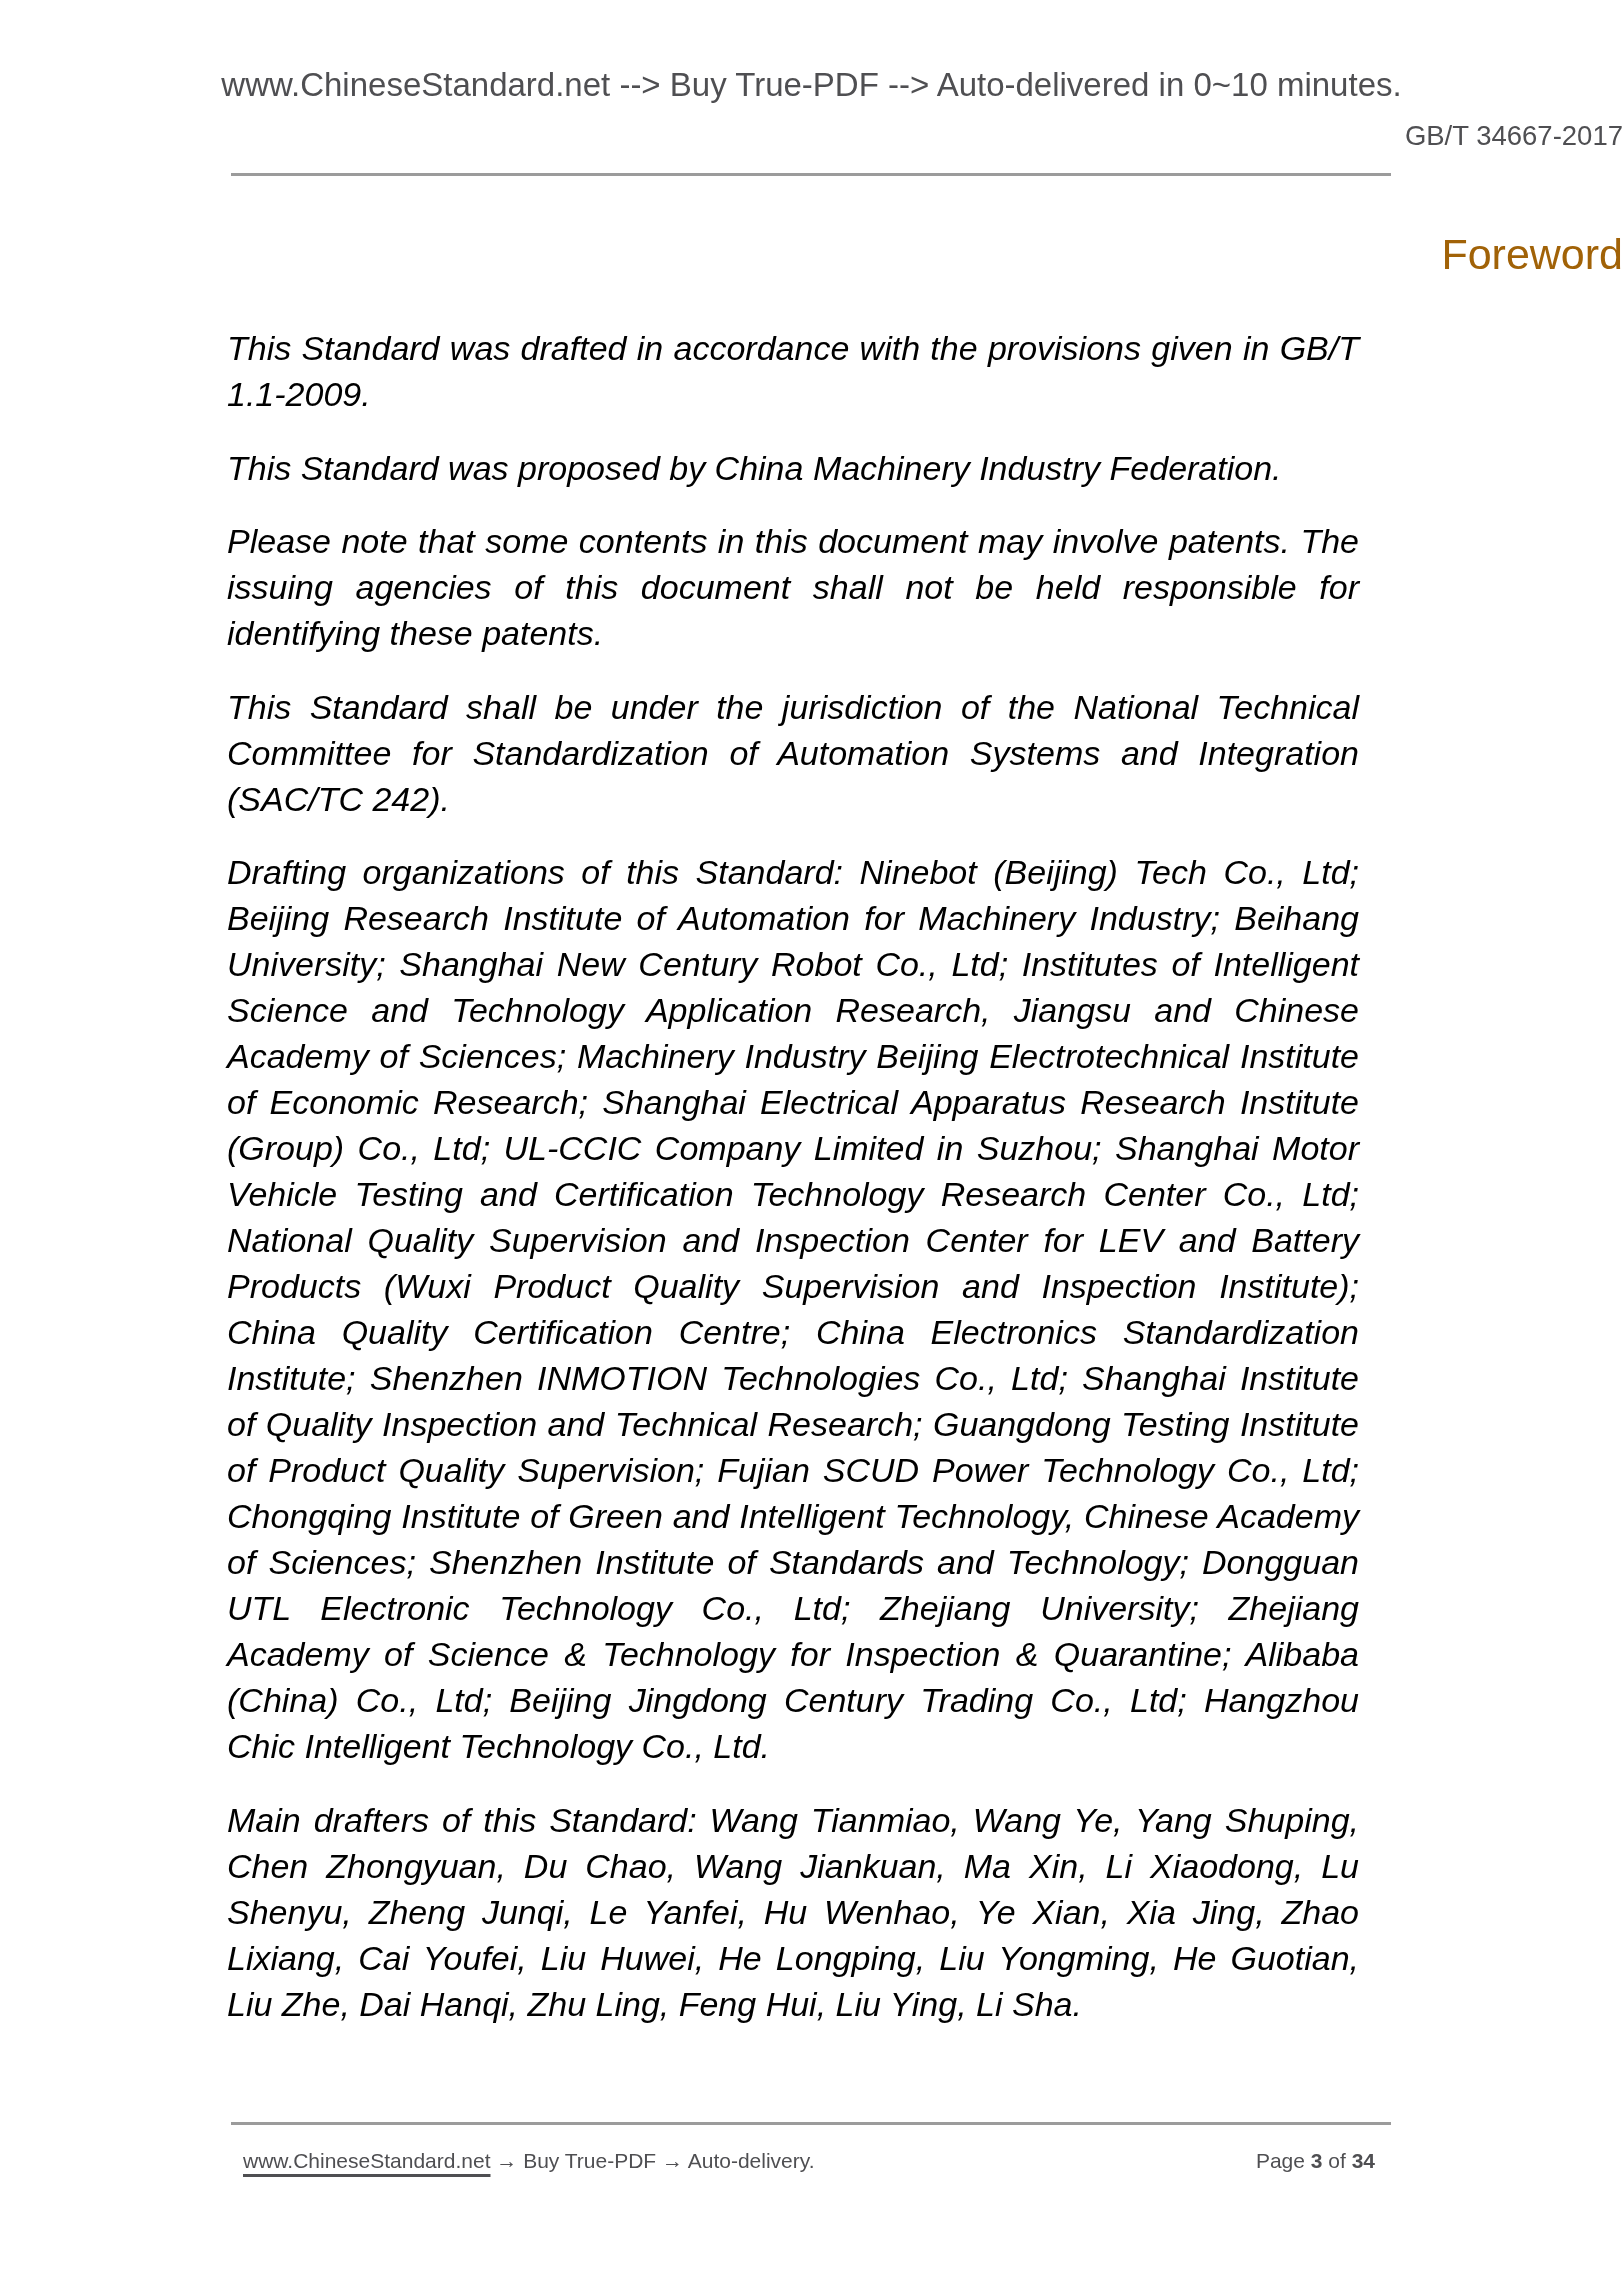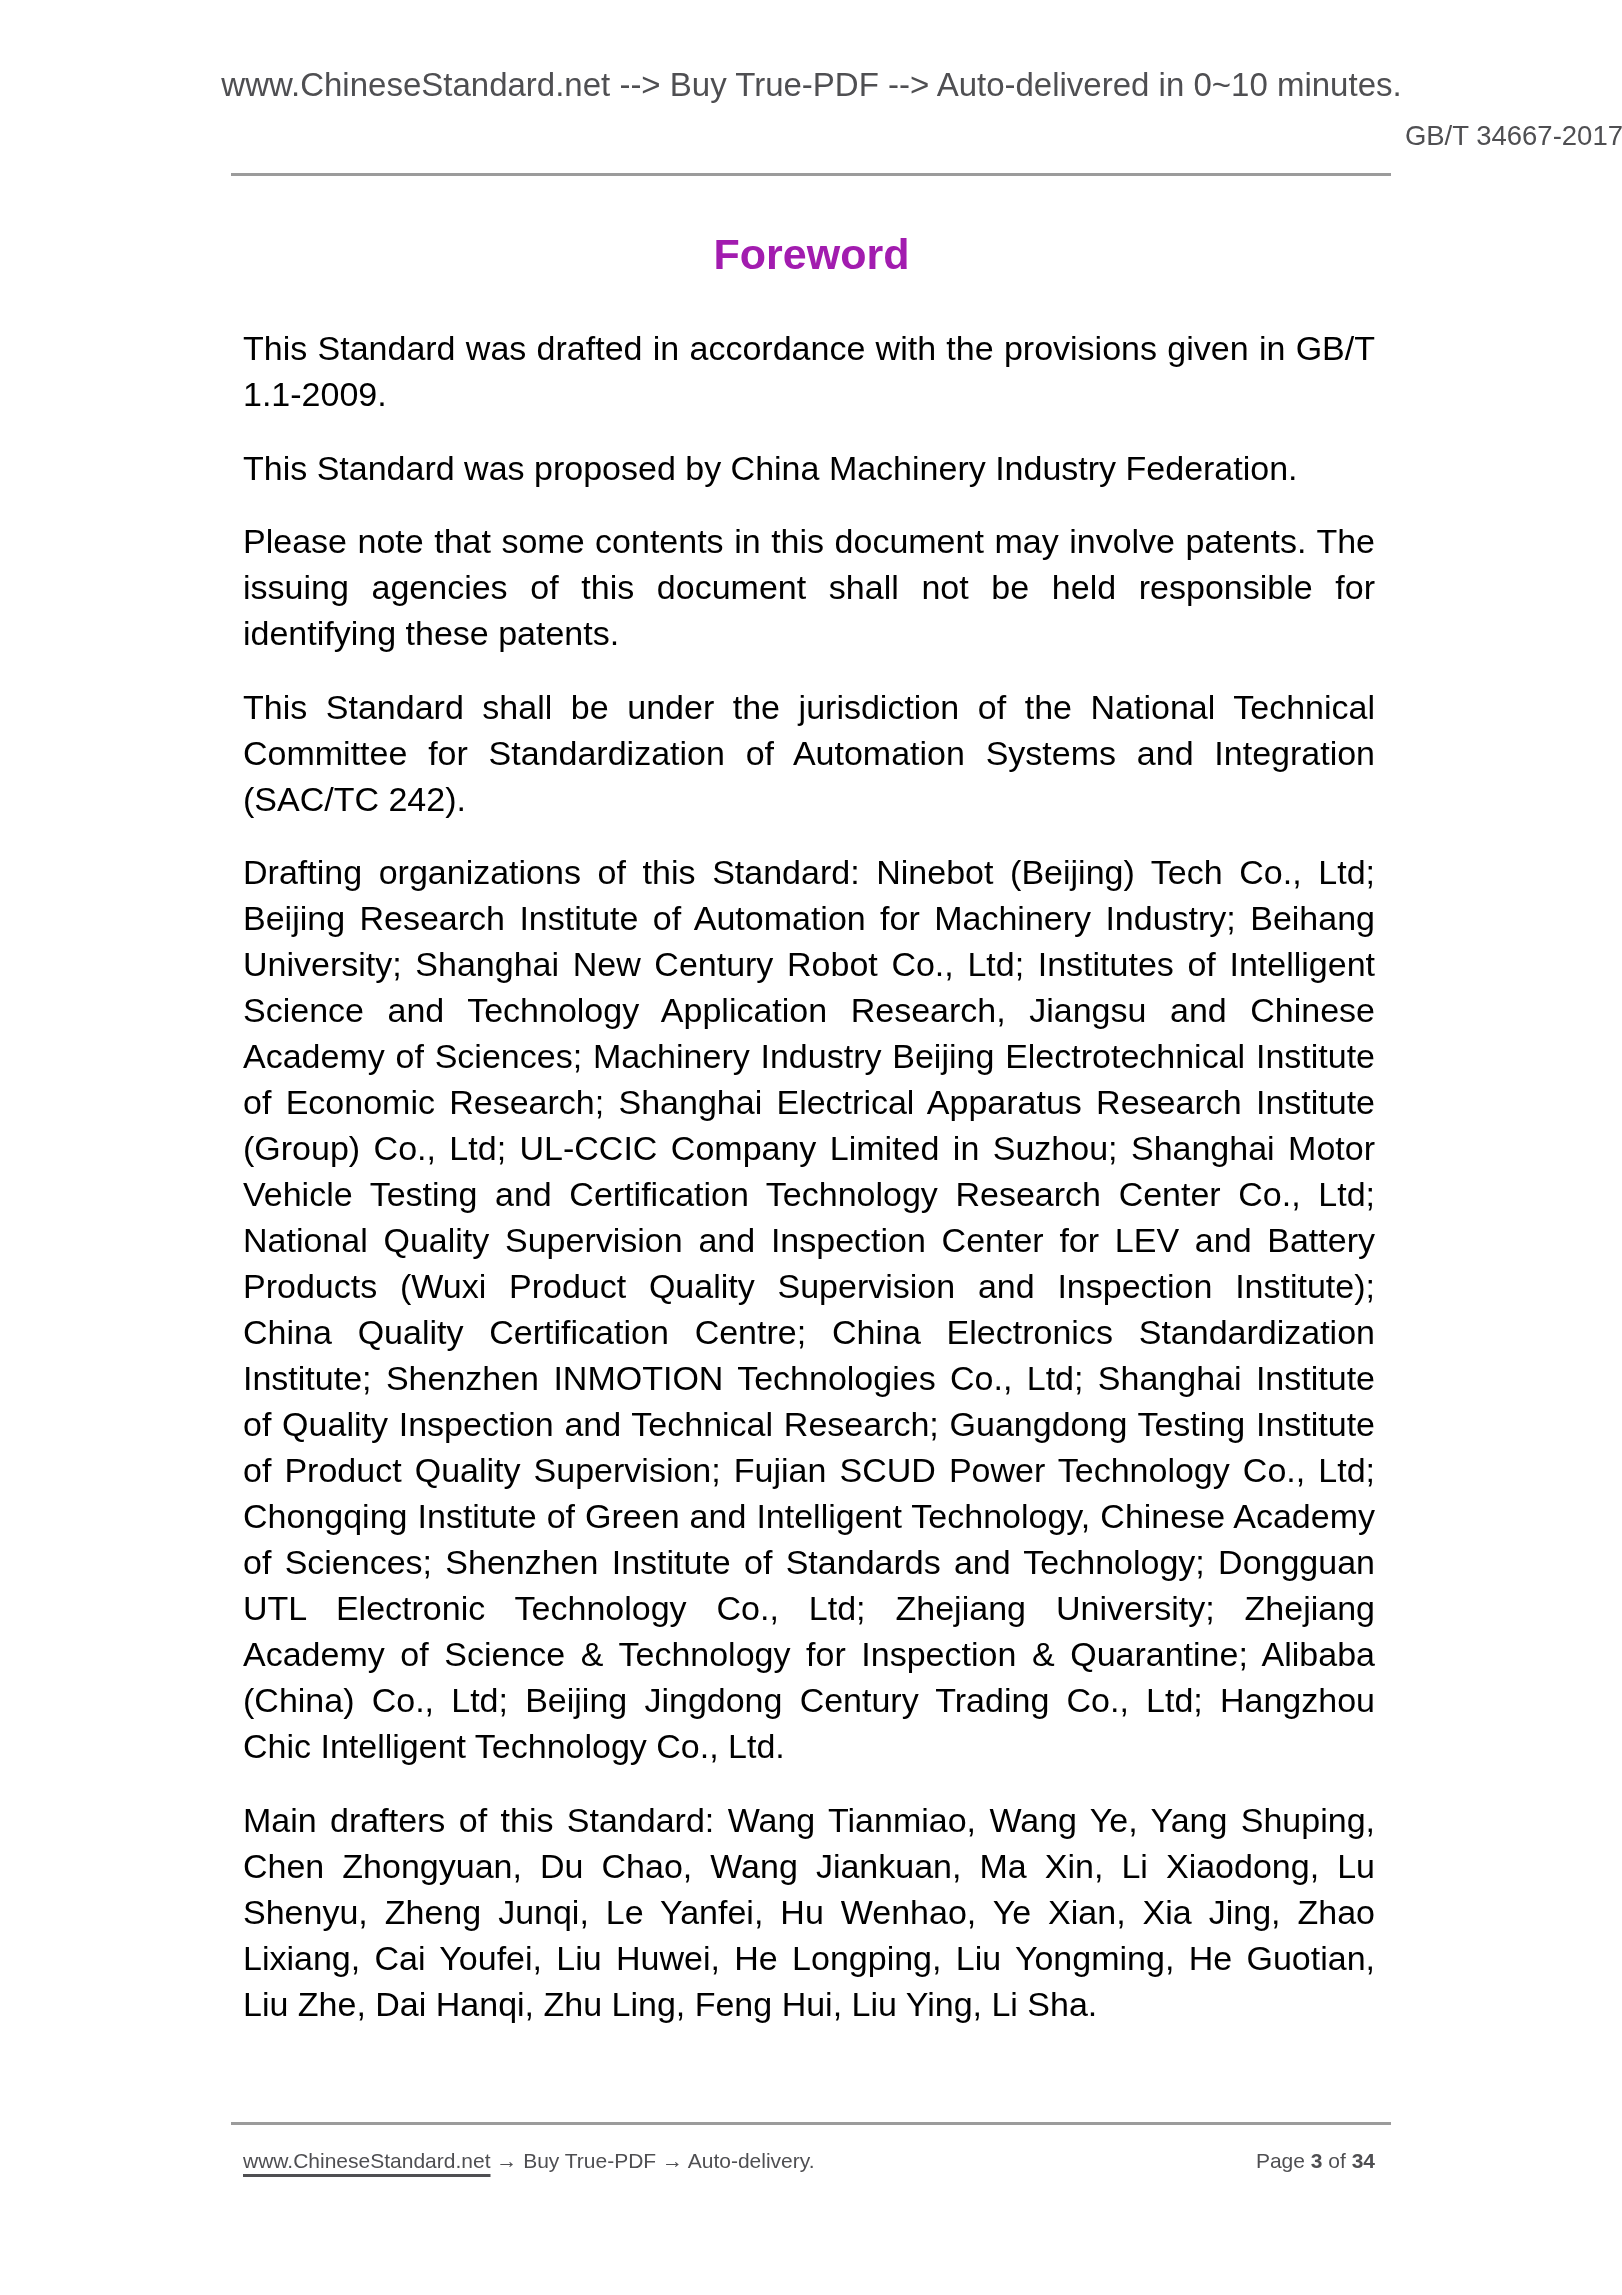--- a/index.html
+++ b/index.html
@@ -36,36 +36,37 @@
     width: 1160px;
     height: 2.5px;
     background: #9b9b9b;
   }
   .header-rule { top: 173px; }
   .footer-rule { top: 2122px; }
   
   .doc-title {
     position: absolute;
     top: 233px; left: 0; width: 100%;
-    text-align: center;
+    text-align: right;
     font-size: 43px;
     line-height: 1;
-    font-weight: bold;
-    color: #a21caf;
+    font-weight: normal;
+    color: #a16207;
   }
   
   .content {
     position: absolute;
     top: 325px;
-    left: 243px;
+    left: 227px;
     width: 1132px;
     font-size: 34px;
     line-height: 46px;
     color: #000000;
     text-align: justify;
+    font-style: italic;
   }
   .content p { margin: 0 0 27.5px 0; }
   
   .footer-row {
     position: absolute;
     top: 2150px;
     left: 243px;
     width: 1132px;
     display: flex;
     justify-content: space-between;

